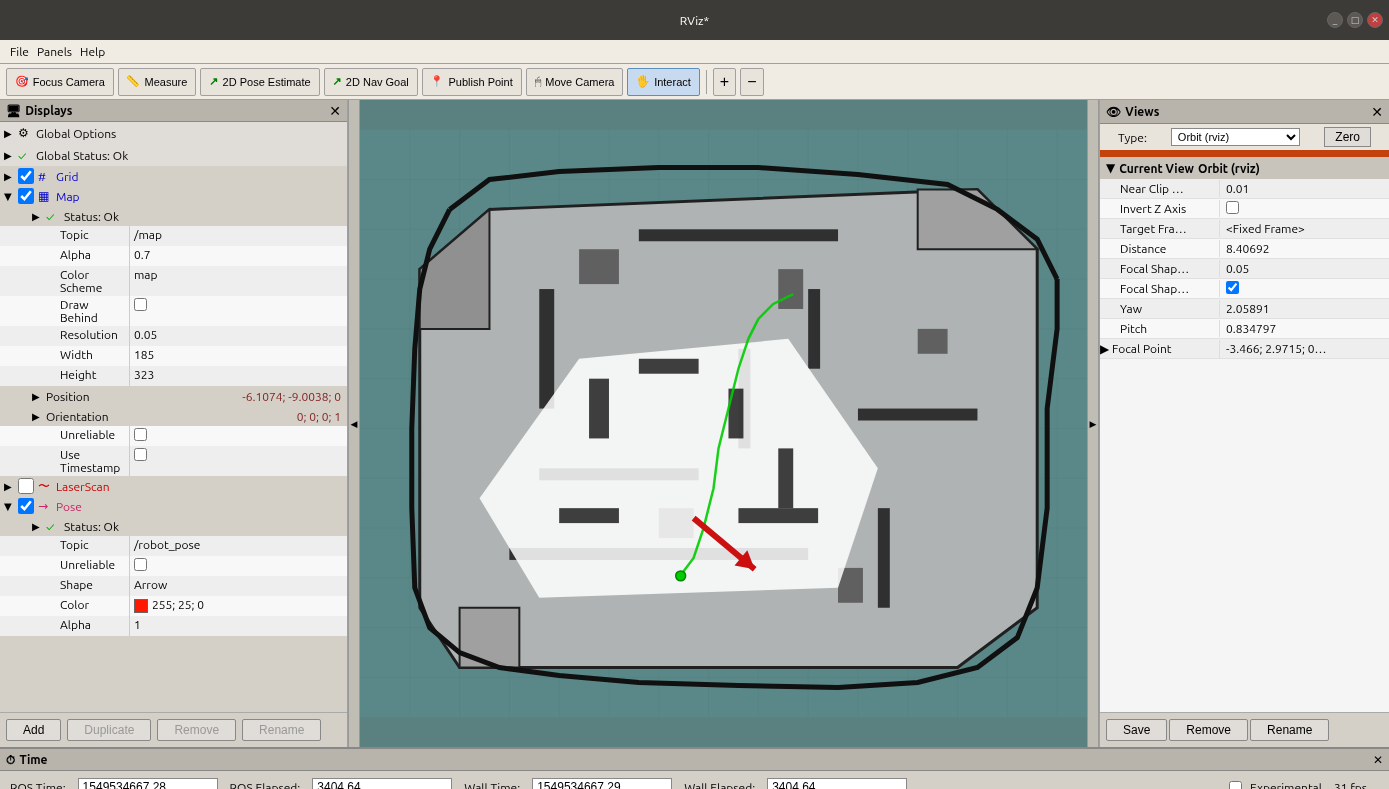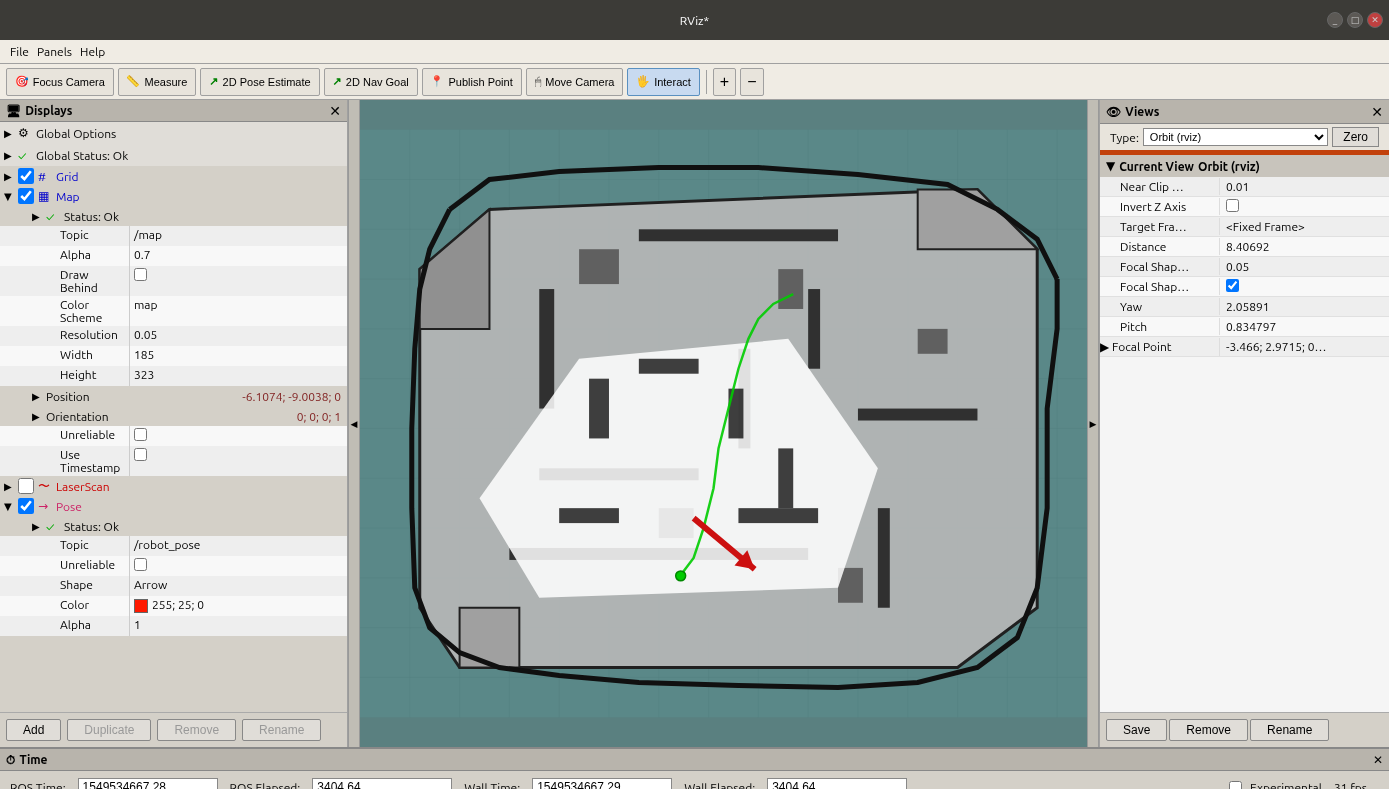--- a/index.html
+++ b/index.html
@@ -183,24 +183,24 @@
     #right-panel {
       width: 290px;
       background: #d4d0c8;
       border-left: 1px solid #a0a0a0;
       display: flex;
       flex-direction: column;
     }
     .views-header-row {
       display: flex;
       align-items: center;
-      padding: 3px 10px;
+      padding: 3px 18px;
       background: #e8e4dc;
-      border-bottom: 5px solid #c2410c;
-      gap: 4px;
+      border-bottom: 7px solid #c2410c;
+      gap: 24px;
     }
     .views-type-label { font-size: 12px; }
     .views-combo {
       flex: 1;
       font-size: 11px;
       padding: 1px 2px;
       background: white;
       border: 1px solid #888;
     }
     .zero-btn {
@@ -417,26 +417,26 @@
 
       <div class="row-pair">
         <div class="col-label">Topic</div>
         <div class="col-value">/map</div>
       </div>
       <div class="row-pair">
         <div class="col-label">Alpha</div>
         <div class="col-value">0.7</div>
       </div>
       <div class="row-pair">
+        <div class="col-label">Color Scheme</div>
+        <div class="col-value">map</div>
+      </div>
+      <div class="row-pair">
         <div class="col-label">Draw Behind</div>
         <div class="col-value"><input type="checkbox" style=""></div>
-      </div>
-      <div class="row-pair">
-        <div class="col-label">Color Scheme</div>
-        <div class="col-value">map</div>
       </div>
       <div class="row-pair">
         <div class="col-label">Resolution</div>
         <div class="col-value">0.05</div>
       </div>
       <div class="row-pair">
         <div class="col-label">Width</div>
         <div class="col-value">185</div>
       </div>
       <div class="row-pair">

